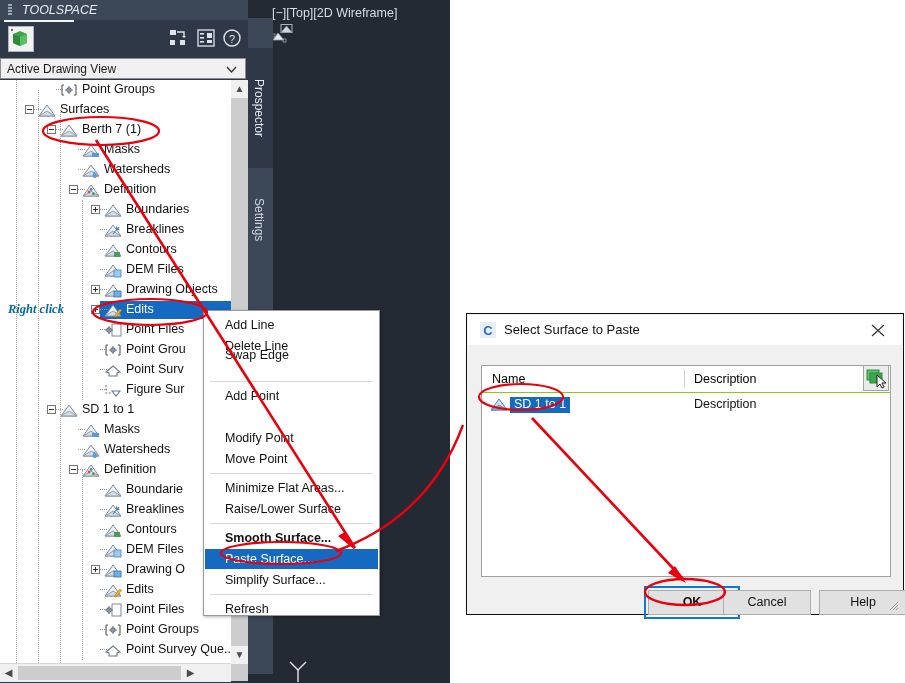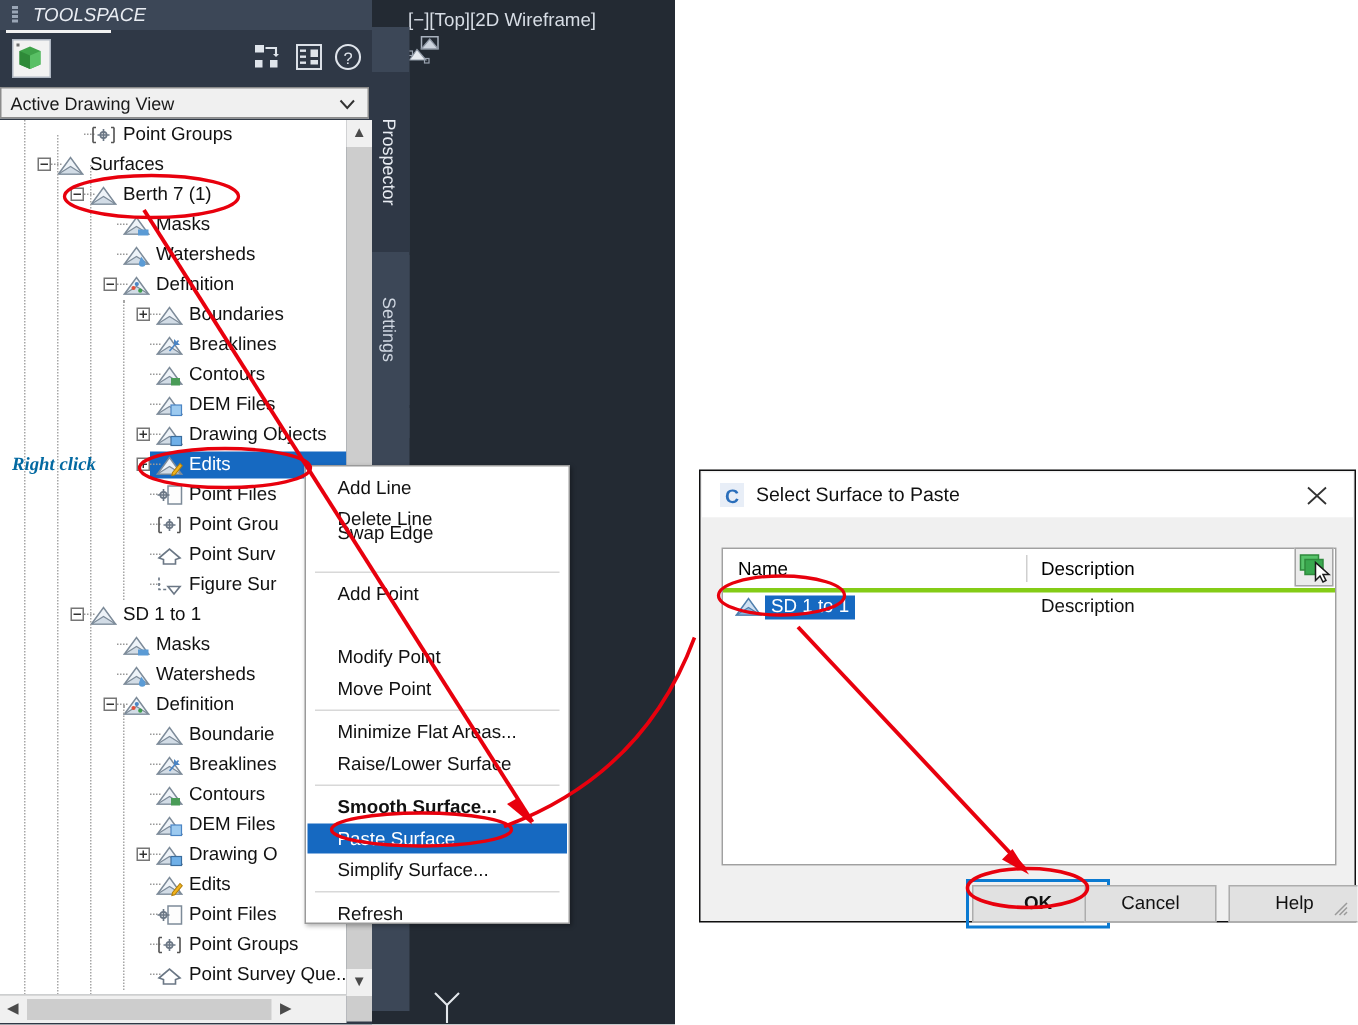--- a/index.html
+++ b/index.html
@@ -100,21 +100,21 @@
   }
   #dlg-titlebar{position:absolute;left:1px;top:1px;width:434px;height:30px;background:#ffffff;}
   #dlg-app-icon{position:absolute;left:12px;top:7px;width:16px;height:16px;}
   #dlg-title{position:absolute;left:36px;top:7px;font-size:13px;color:#111;}
   #dlg-close{position:absolute;right:6px;top:2px;width:36px;height:26px;}
   #dlg-body{position:absolute;left:1px;top:31px;width:434px;height:268px;background:#f0f0f0;}
   #listpanel{
     position:absolute;left:13px;top:20px;width:410px;height:212px;
     background:#ffffff;border:1px solid #a0a0a0;box-sizing:border-box;
   }
-  #lp-header{position:absolute;left:0;top:0;width:408px;height:26px;background:#ffffff;border-bottom:3px solid #84cc16;}
+  #lp-header{position:absolute;left:0;top:0;width:408px;height:26px;background:#ffffff;border-bottom:1px solid #84cc16;}
   #col-name{position:absolute;left:10px;top:6px;font-size:12.5px;}
   #col-desc{position:absolute;left:212px;top:6px;font-size:12.5px;}
   #col-divider{position:absolute;left:202px;top:4px;width:1px;height:18px;background:#cfcfcf;}
   #row-0{position:absolute;left:0;top:28px;width:408px;height:22px;}
   #row-icon{position:absolute;left:8px;top:3px;width:18px;height:16px;}
   #row-name{position:absolute;left:28px;top:3px;height:16px;background:#1669c1;color:#fff;font-size:12.5px;padding:0 4px;}
   #row-desc{position:absolute;left:212px;top:3px;font-size:12.5px;color:#111;}
   #pick-button{
     position:absolute;left:395px;top:20px;width:26px;height:26px;
     background:#ebebeb;border:1px solid #a5a5a5;box-sizing:border-box;

